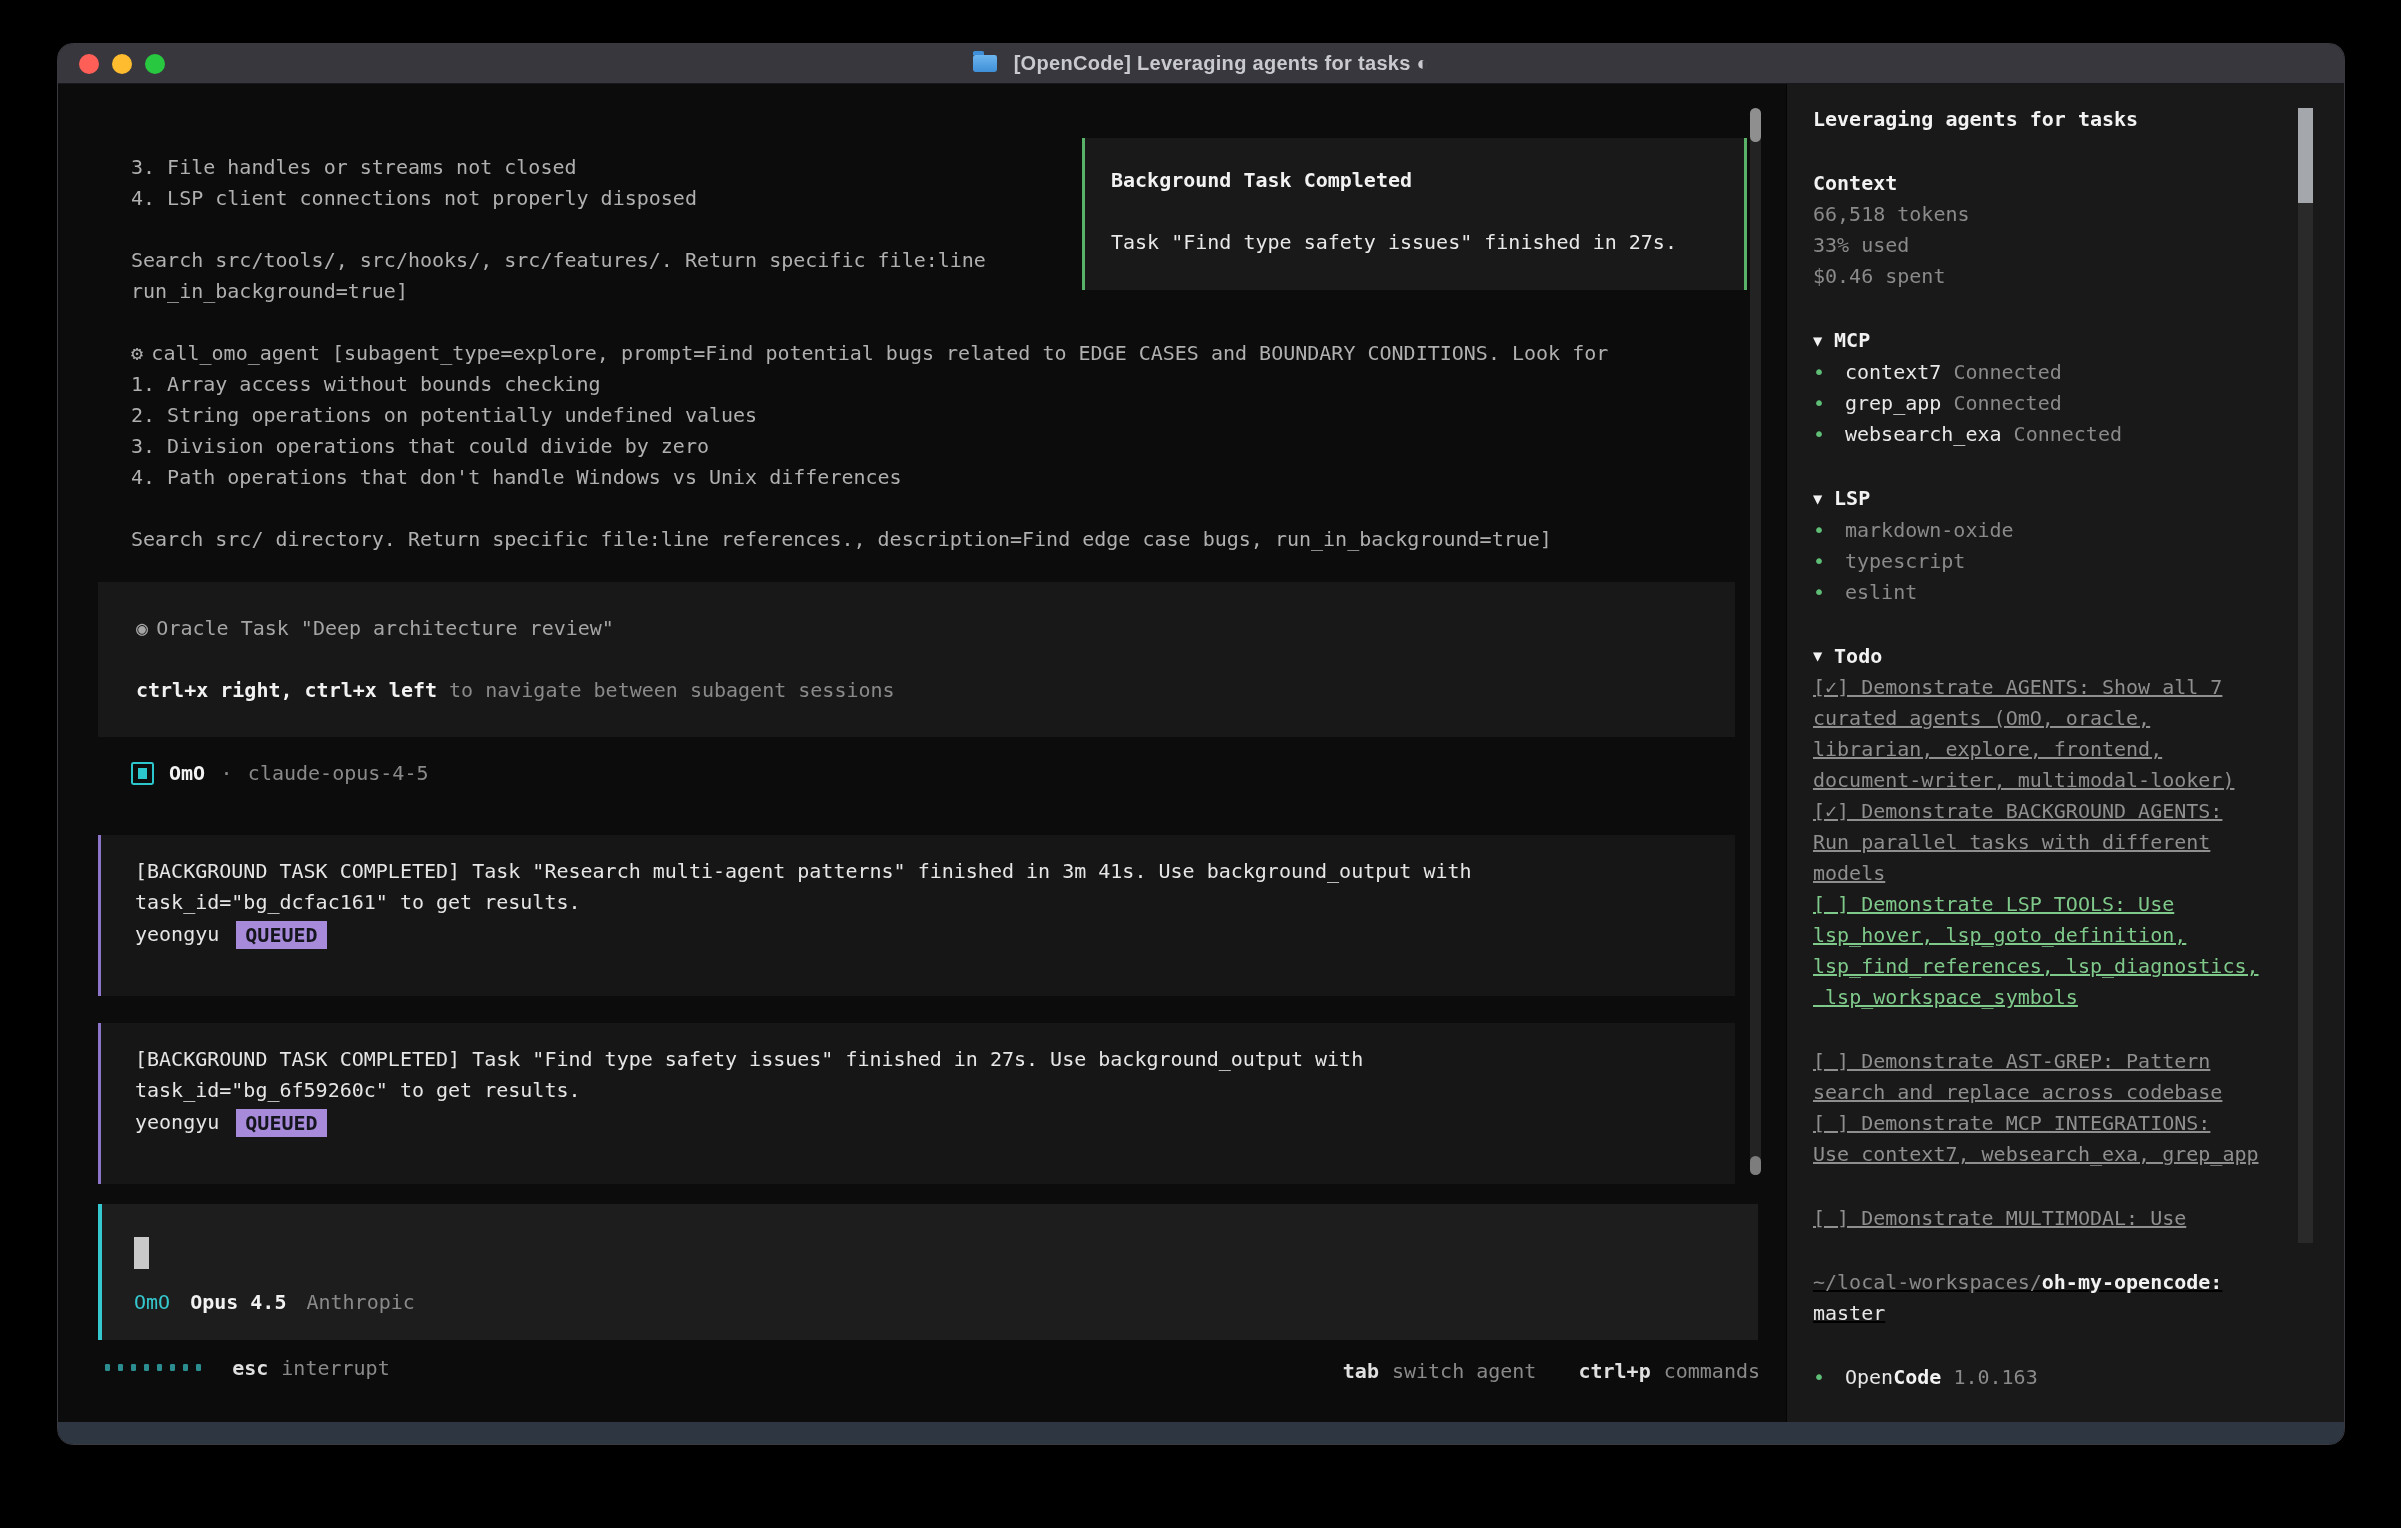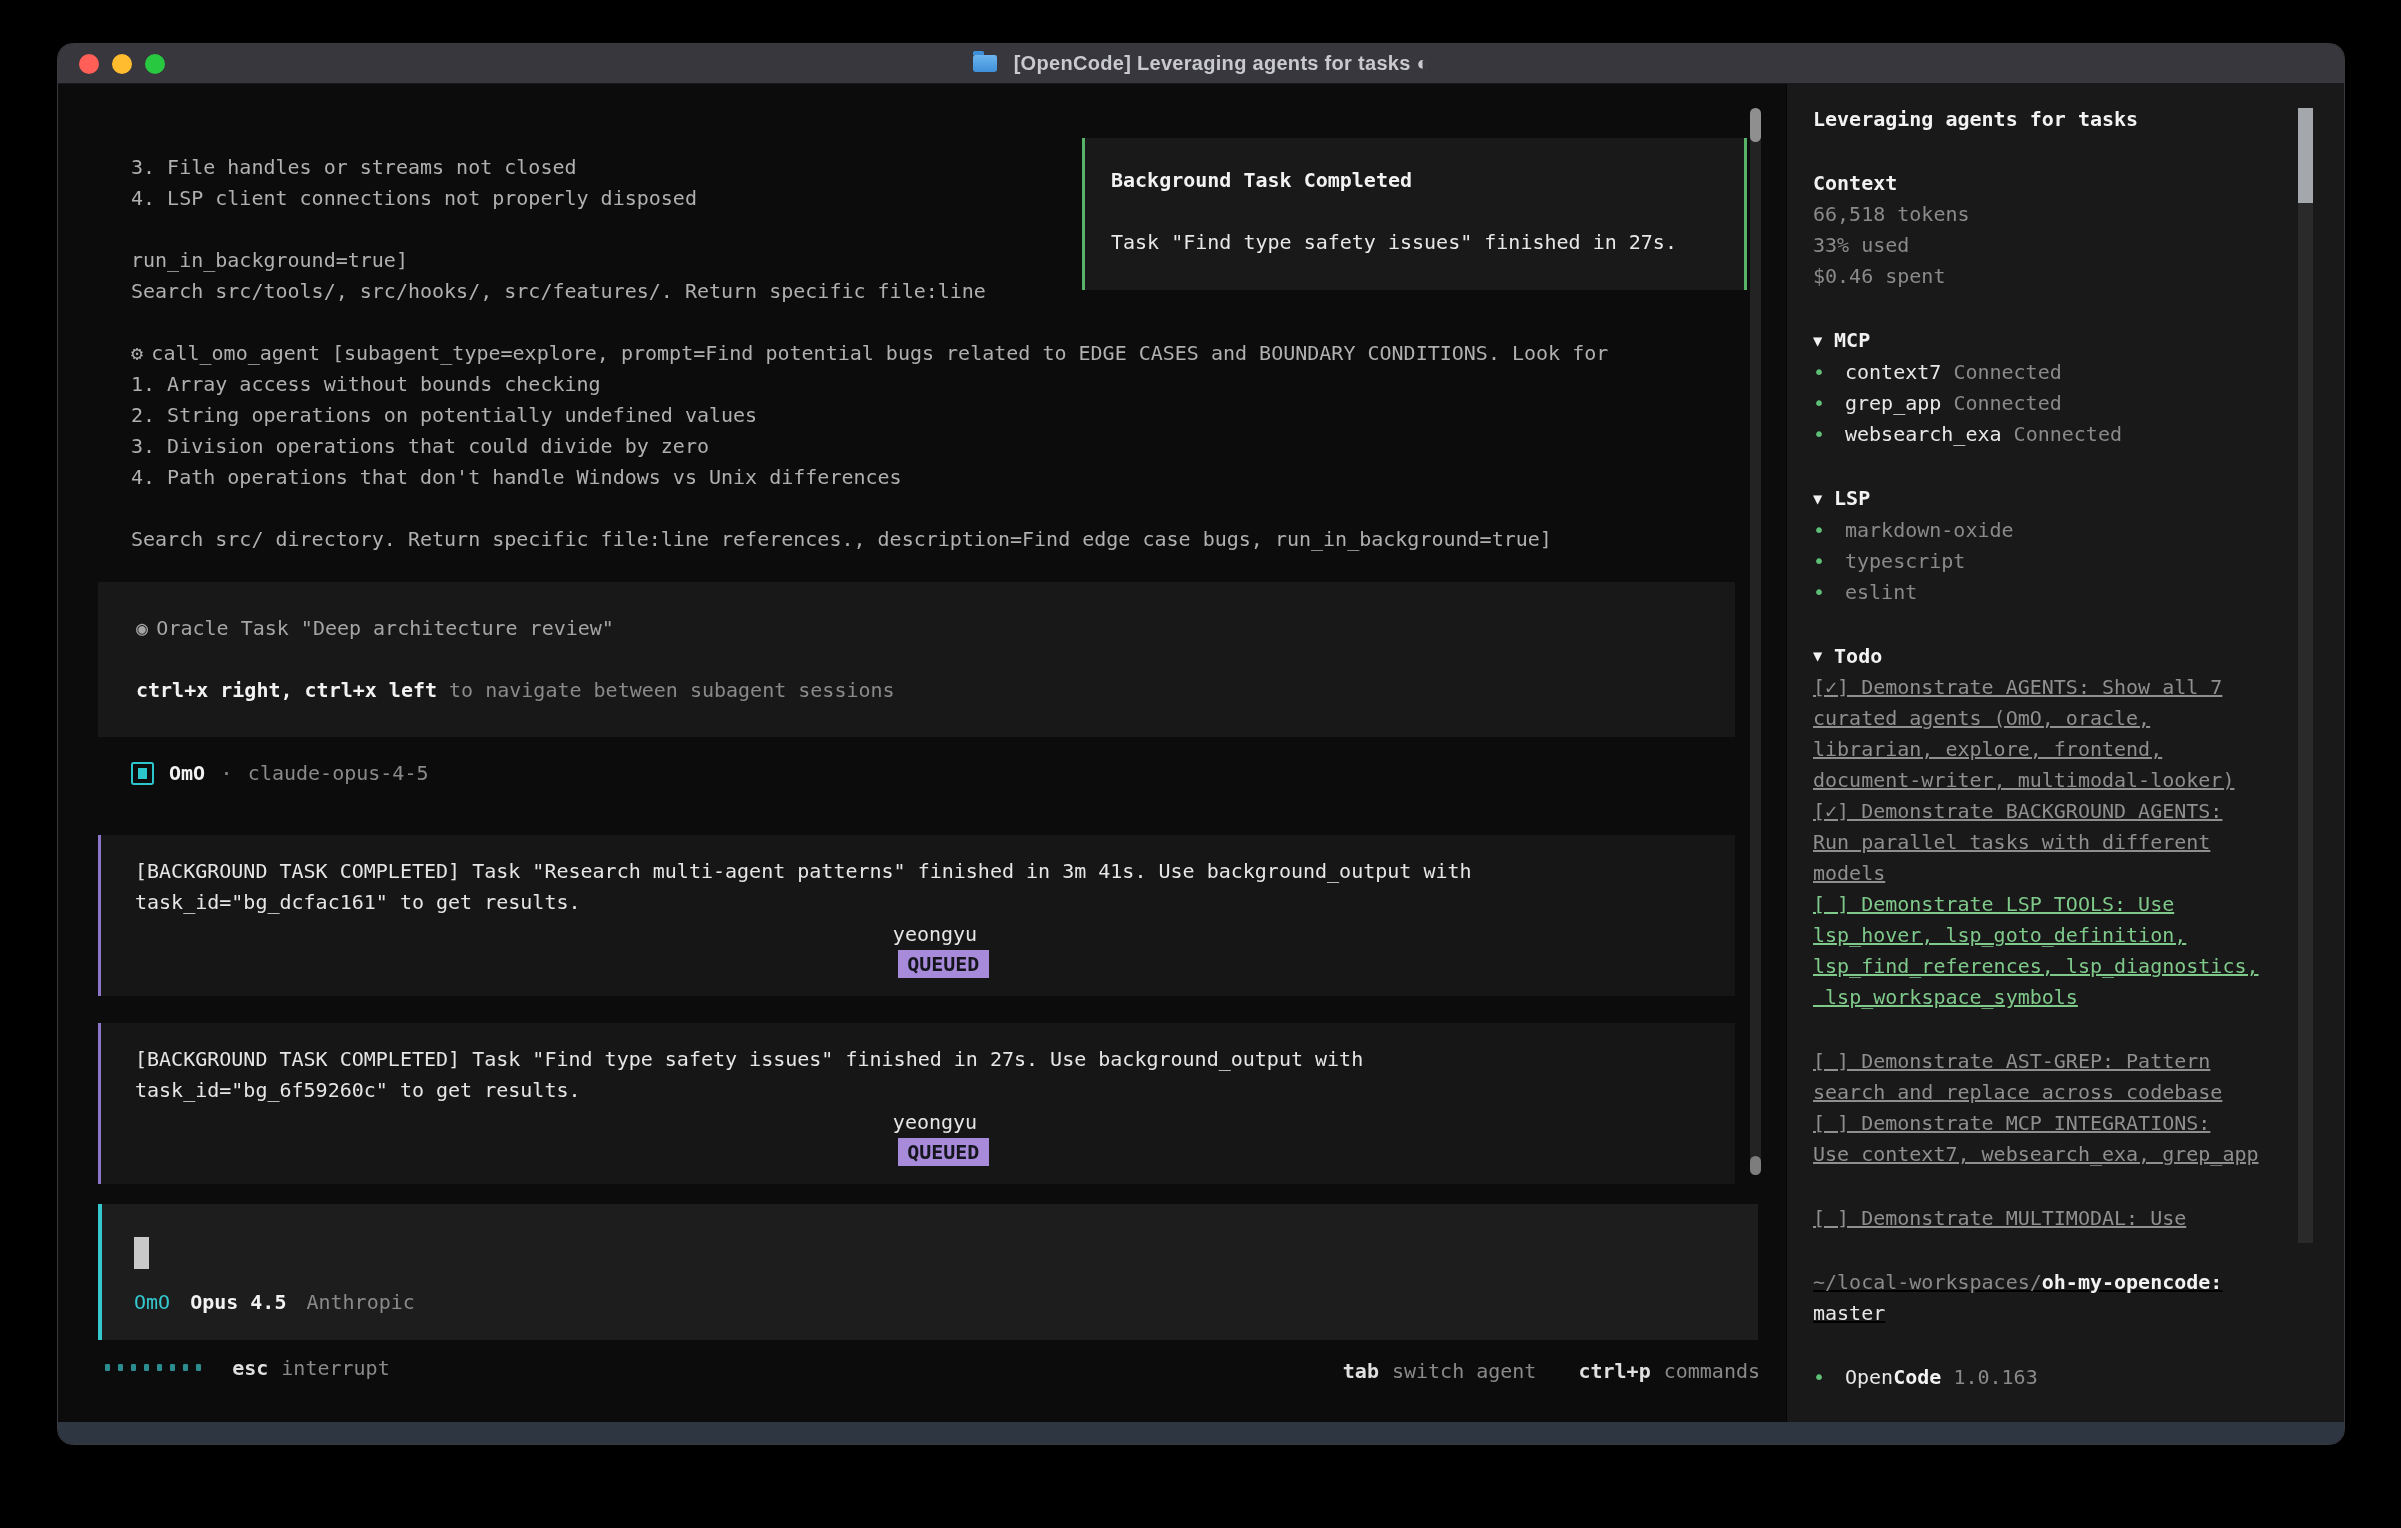--- a/index.html
+++ b/index.html
@@ -59,21 +59,21 @@
   .agent-header { position:absolute; left:73px; top:674px; height:31px; display:flex; align-items:center; gap:15.4px; }
   .omo-icon { width:22.5px; height:22.5px; border:2.4px solid #2bc7cd; border-radius:2.4px; display:flex; align-items:center; justify-content:center; }
   .omo-icon i { display:block; width:9.5px; height:10.6px; background:#2bc7cd; }
 
   
   .task-box {
     position:absolute; left:40px; width:1637px; height:161px;
     background:#161616; border-left:3.5px solid #8d75c9; padding:21px 0 0 34px;
   }
   .task-box .line { color:#e6e6e6; }
-  .meta-row { display:flex; align-items:center; margin-top:1.2px;flex-direction:column; }
+  .meta-row { display:flex; align-items:center; margin-top:1.2px; }
   .badge {
     display:inline-block; margin-left:16.5px; padding:0 9.5px; line-height:28px; height:28px;
     background:#a78bda; color:#15151d; font-weight:bold; font-size:20px;
   }
 
   
   .input-box {
     position:absolute; left:40px; top:1120px; width:1660px; height:136px;
     background:#1d1d1d; border-left:4.7px solid #35c9cf;
   }
@@ -129,22 +129,22 @@
   </div>
 
   <div class="content">
 
     <div class="main">
 
       <div class="term-lines">
         <div class="line term-gray">3. File handles or streams not closed</div>
         <div class="line term-gray">4. LSP client connections not properly disposed</div>
         <div class="line term-gray"></div>
+        <div class="line term-gray">Search src/tools/, src/hooks/, src/features/. Return specific file:line</div>
         <div class="line term-gray">run_in_background=true]</div>
-        <div class="line term-gray">Search src/tools/, src/hooks/, src/features/. Return specific file:line</div>
         <div class="line term-gray"></div>
         <div class="line term-gray"><span class="gear">⚙</span><span>call_omo_agent [subagent_type=explore, prompt=Find potential bugs related to EDGE CASES and BOUNDARY CONDITIONS. Look for</span></div>
         <div class="line term-gray">1. Array access without bounds checking</div>
         <div class="line term-gray">2. String operations on potentially undefined values</div>
         <div class="line term-gray">3. Division operations that could divide by zero</div>
         <div class="line term-gray">4. Path operations that don't handle Windows vs Unix differences</div>
         <div class="line term-gray"></div>
         <div class="line term-gray">Search src/ directory. Return specific file:line references., description=Find edge case bugs, run_in_background=true]</div>
       </div>
 

